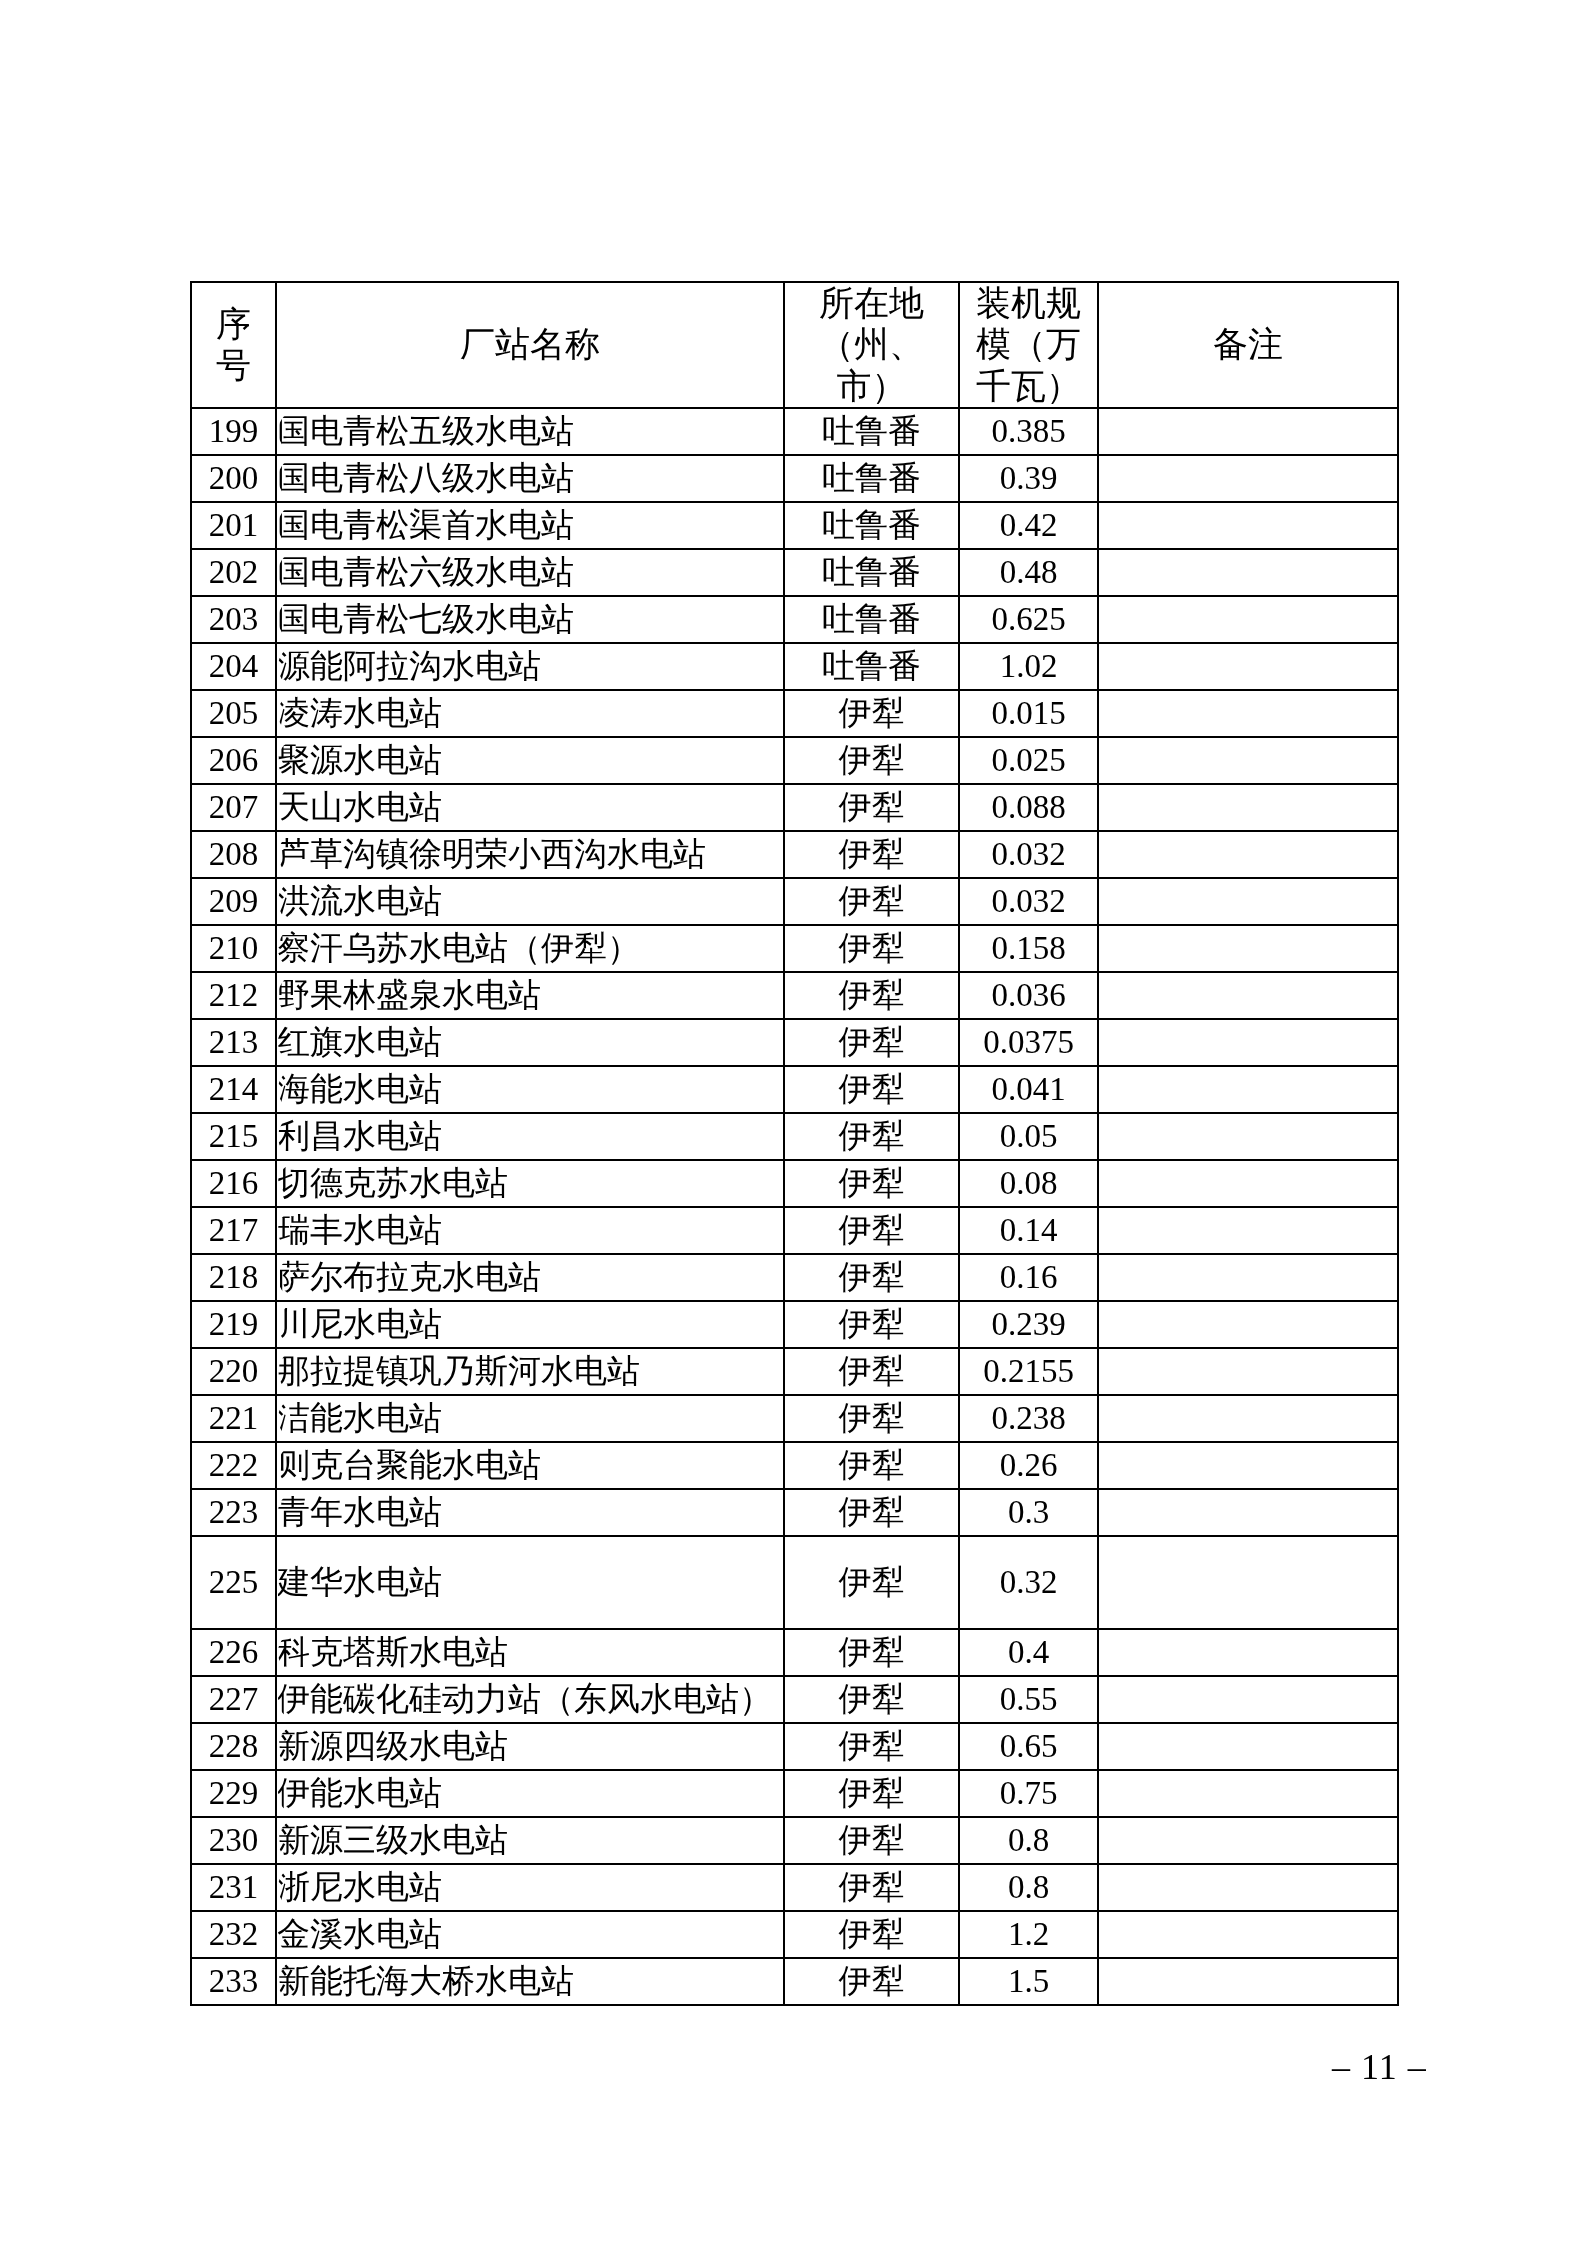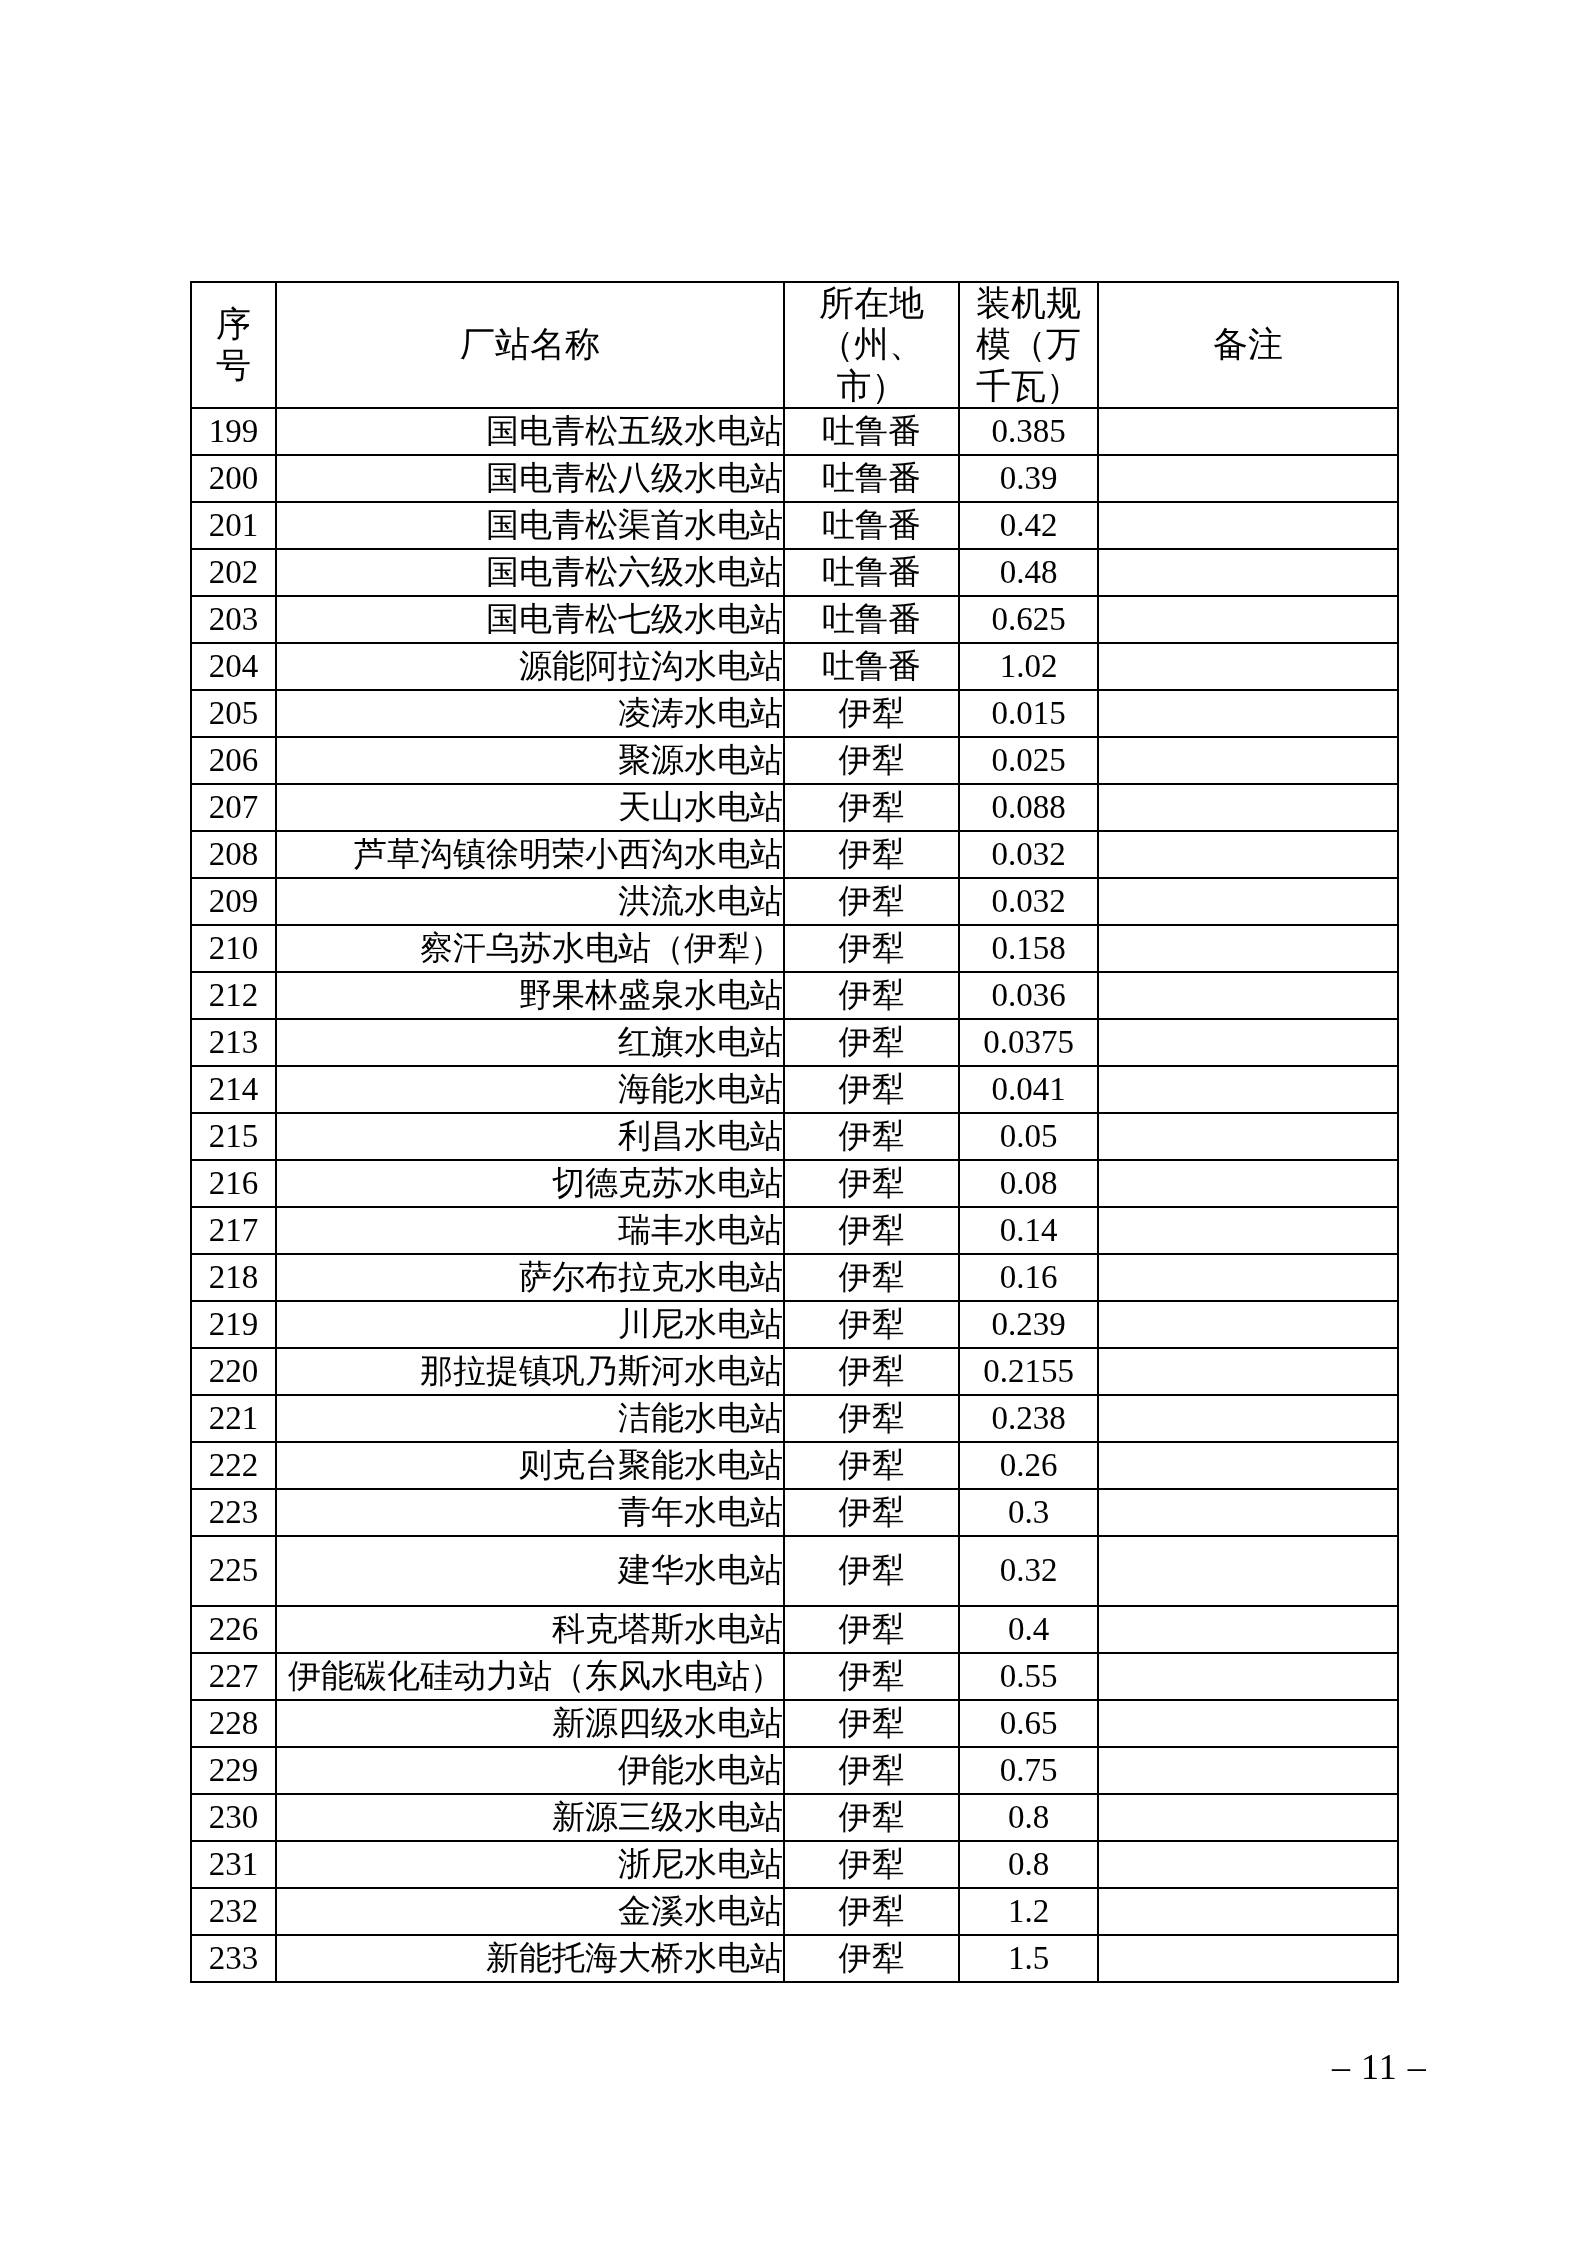--- a/index.html
+++ b/index.html
@@ -39,29 +39,30 @@
     font-size: 35px;
     line-height: 1.18;
     text-align: center;
     white-space: pre-line;
   }
   .station-table tbody tr {
     height: 43px;
     font-size: 33px;
   }
   .station-table tbody tr.tall {
-    height: 70px;
+    height: 93px;
   }
   .c-index, .c-location, .c-capacity, .c-remark {
     text-align: center;
   }
   .c-name {
-    text-align: right;
+    text-align: left;
     padding-left: 13px;
     white-space: nowrap;
+    border-radius: 23px;
   }
   .page-number {
     position: absolute;
     left: 1332px;
     top: 2046px;
     font-size: 36px;
     letter-spacing: 1px;
     white-space: pre;
   }
 </style>

